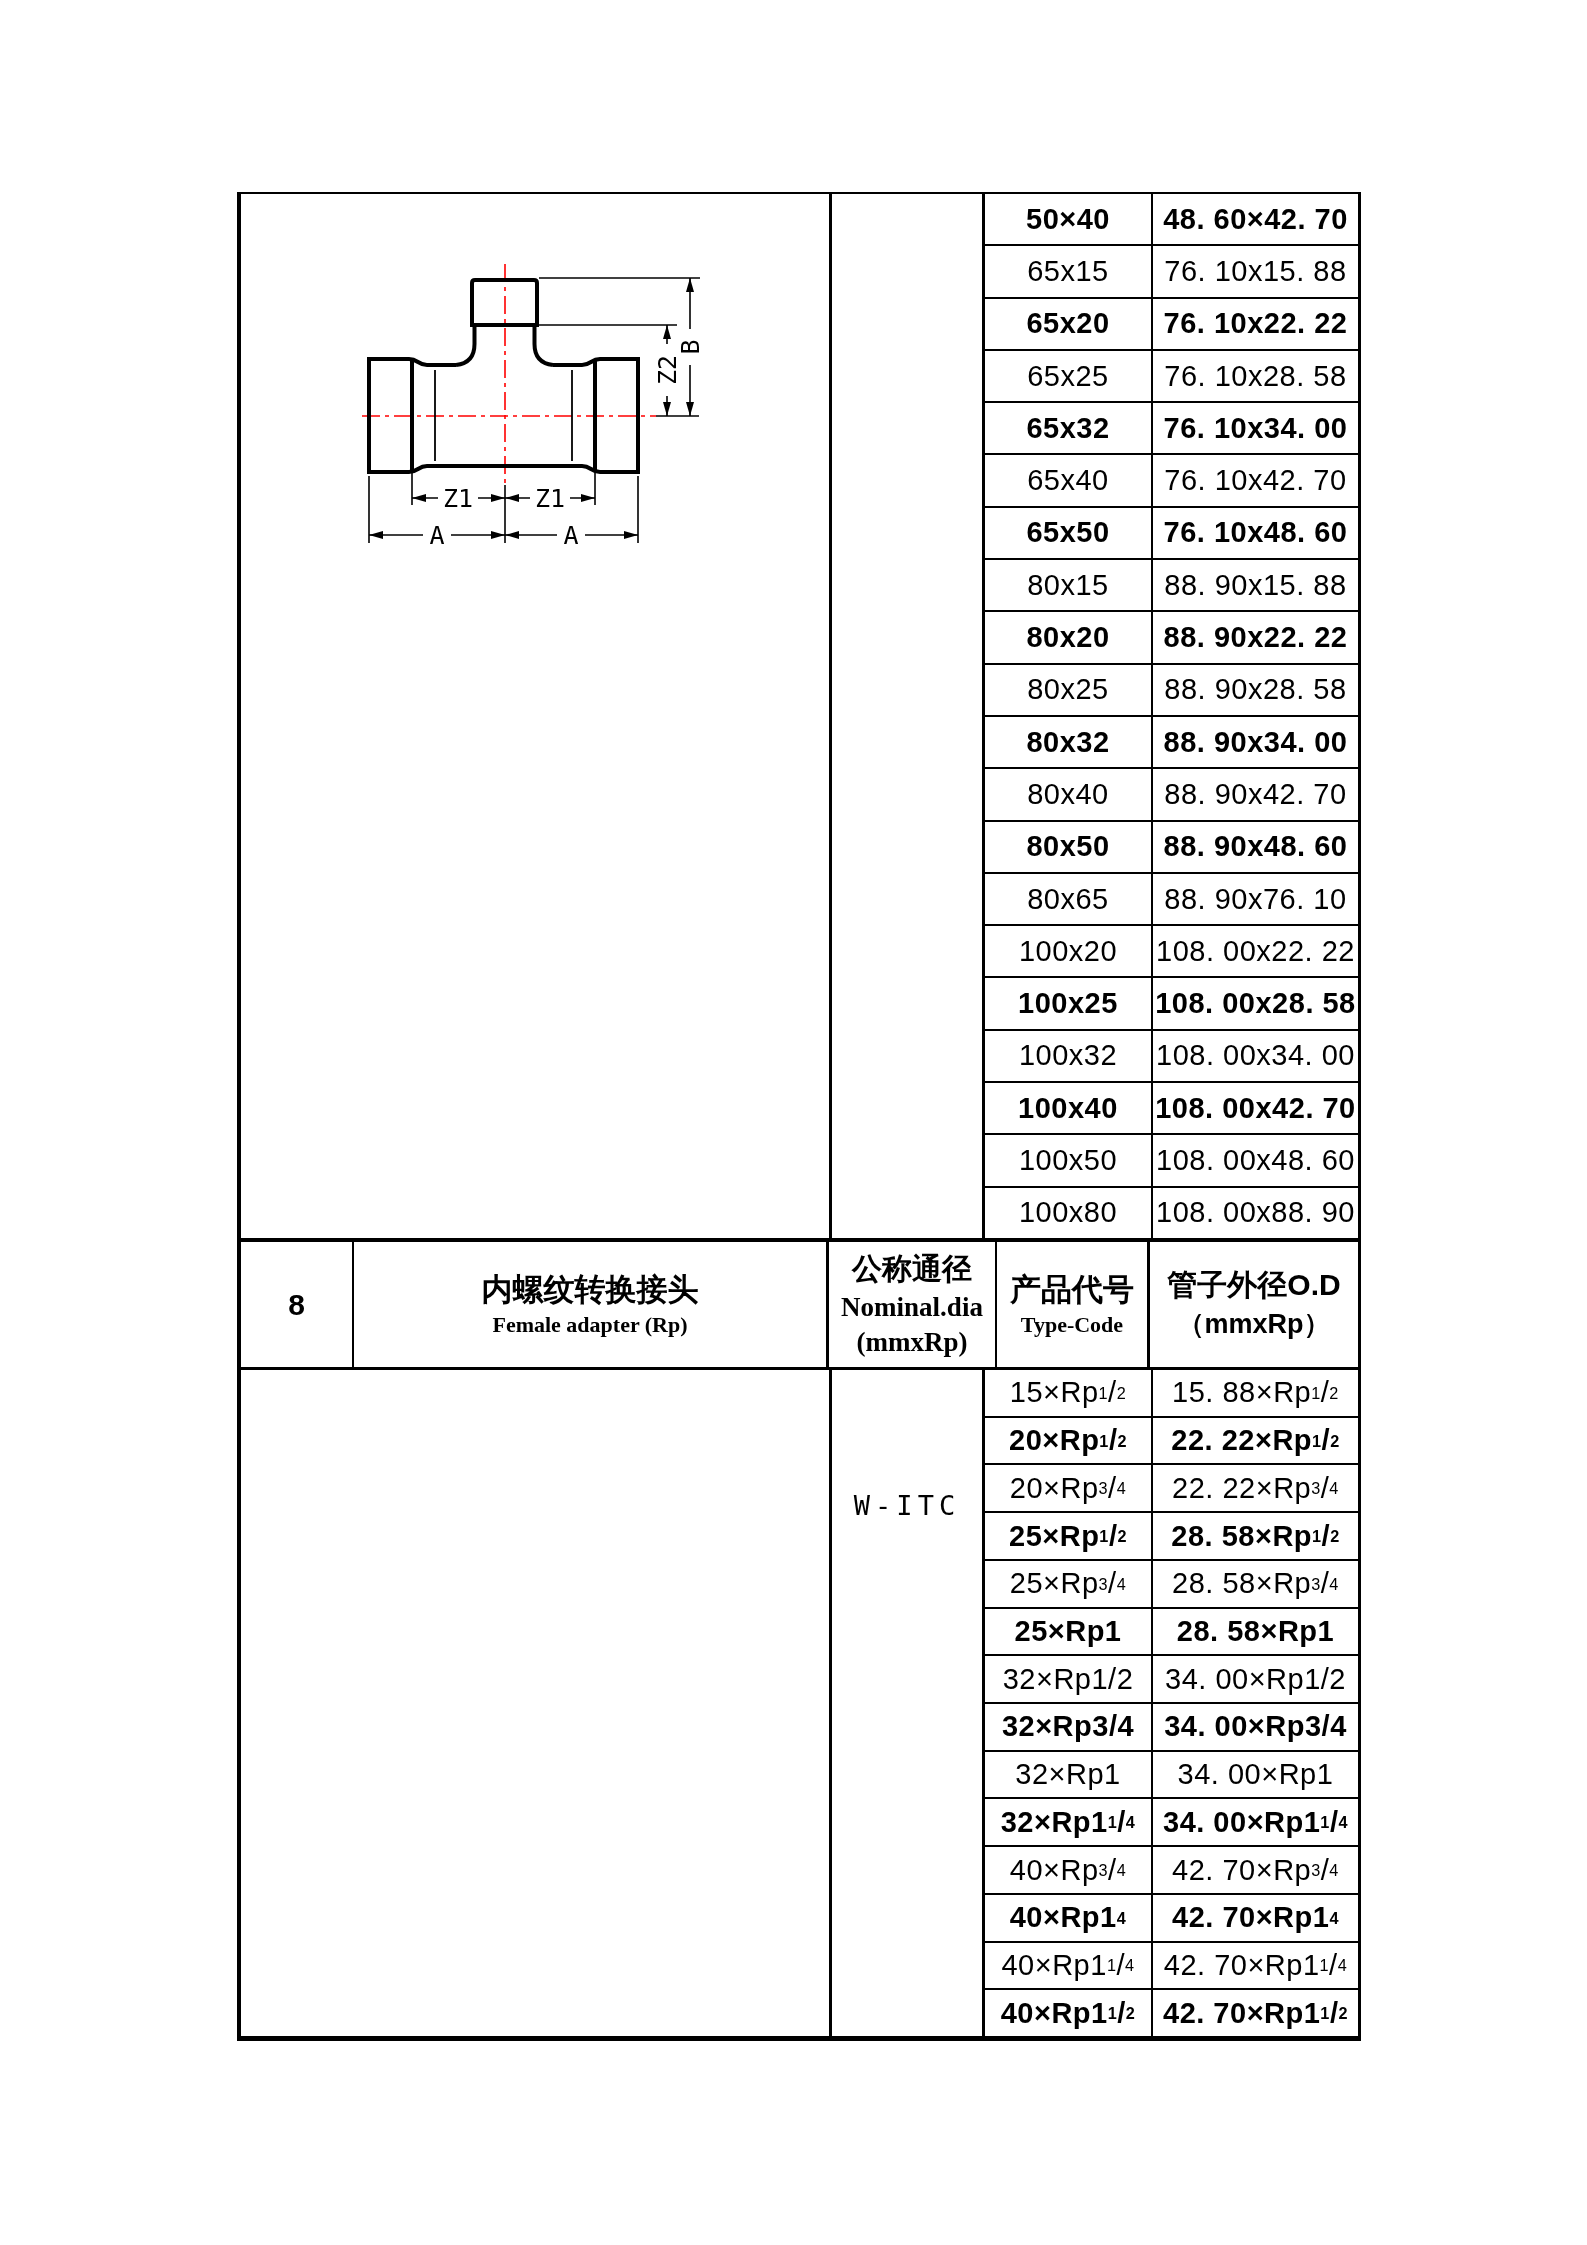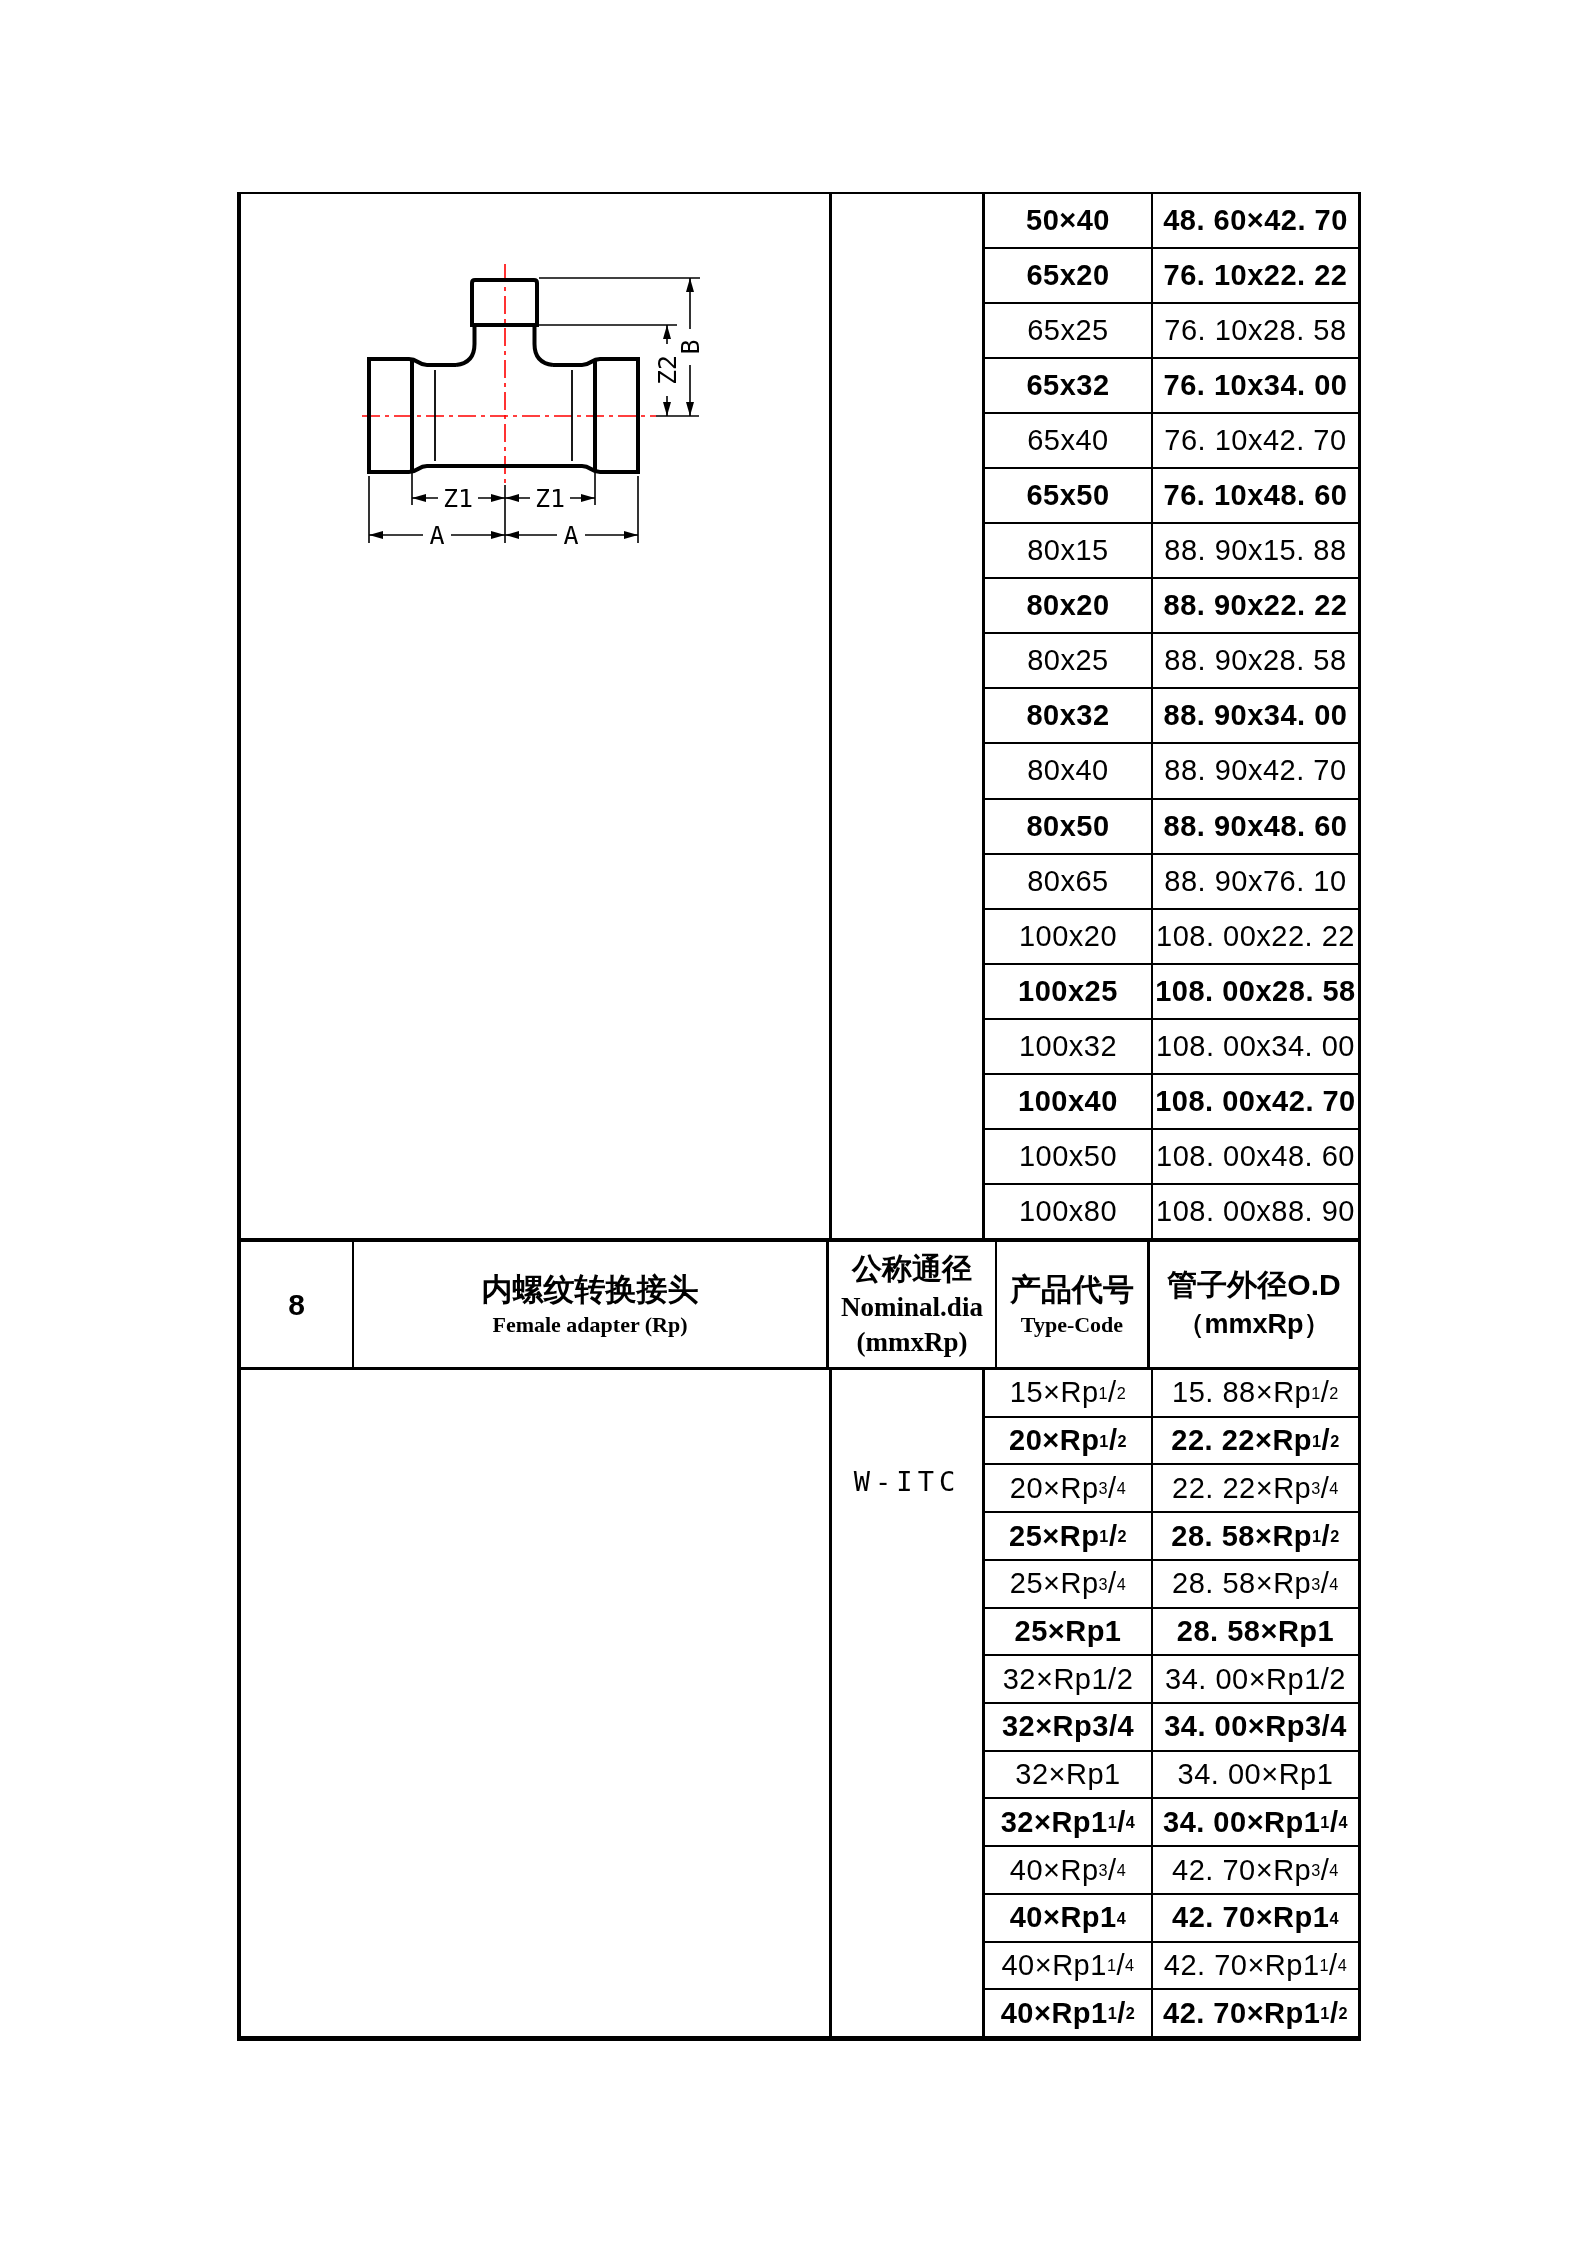--- a/index.html
+++ b/index.html
@@ -41,21 +41,21 @@
   .cell-nom-h{width:168px;border-right:2px solid #000;line-height:1.3;}
   .cell-od-h{flex:1;line-height:1.45;}
   .cjk{font-size:31px;font-weight:700;line-height:1.35;}
   .serif{font-family:"Liberation Serif",serif;font-weight:700;font-size:22px;line-height:1.3;}
   .serif-sm{font-family:"Liberation Serif",serif;font-weight:700;font-size:27px;line-height:1.3;}
   .cjk-sm{font-size:30px;font-weight:700;line-height:1.35;}
   .unit-sans{font-size:27px;font-weight:700;}
 
   
   .cell-tc-lower{width:153px;border-right:3px solid #000;box-sizing:border-box;
-    display:flex;justify-content:center;align-items:flex-start;padding-top:96px;}
+    display:flex;justify-content:center;align-items:flex-start;padding-top:120px;}
   .type-code-text{font-family:"DejaVu Sans Mono",monospace;font-size:27px;letter-spacing:5px;white-space:nowrap;}
 
   
   .cell-drawing svg{position:absolute;left:0;top:0;}
   .dimtext{font-family:"DejaVu Sans Mono",monospace;font-size:25px;fill:#000;}
 </style>
 </head>
 <body>
 
 <div class="frame">
@@ -136,20 +136,24 @@
           <text class="dimtext" x="449" y="153" text-anchor="middle" transform="rotate(-90 449 153)" dy="9">B</text>
         </g>
       </svg>
     </div>
     <div class="cell cell-tc"></div>
     <div class="grid" id="grid-upper">
         <div class="row bold">
           <div class="c-nom">50×40</div>
           <div class="c-od">48. 60×42. 70</div>
         </div>
+        <div class="row">
+          <div class="c-nom">65x15</div>
+          <div class="c-od">76. 10x15. 88</div>
+        </div>
         <div class="row bold">
           <div class="c-nom">65x20</div>
           <div class="c-od">76. 10x22. 22</div>
         </div>
         <div class="row">
           <div class="c-nom">65x25</div>
           <div class="c-od">76. 10x28. 58</div>
         </div>
         <div class="row bold">
           <div class="c-nom">65x32</div>

